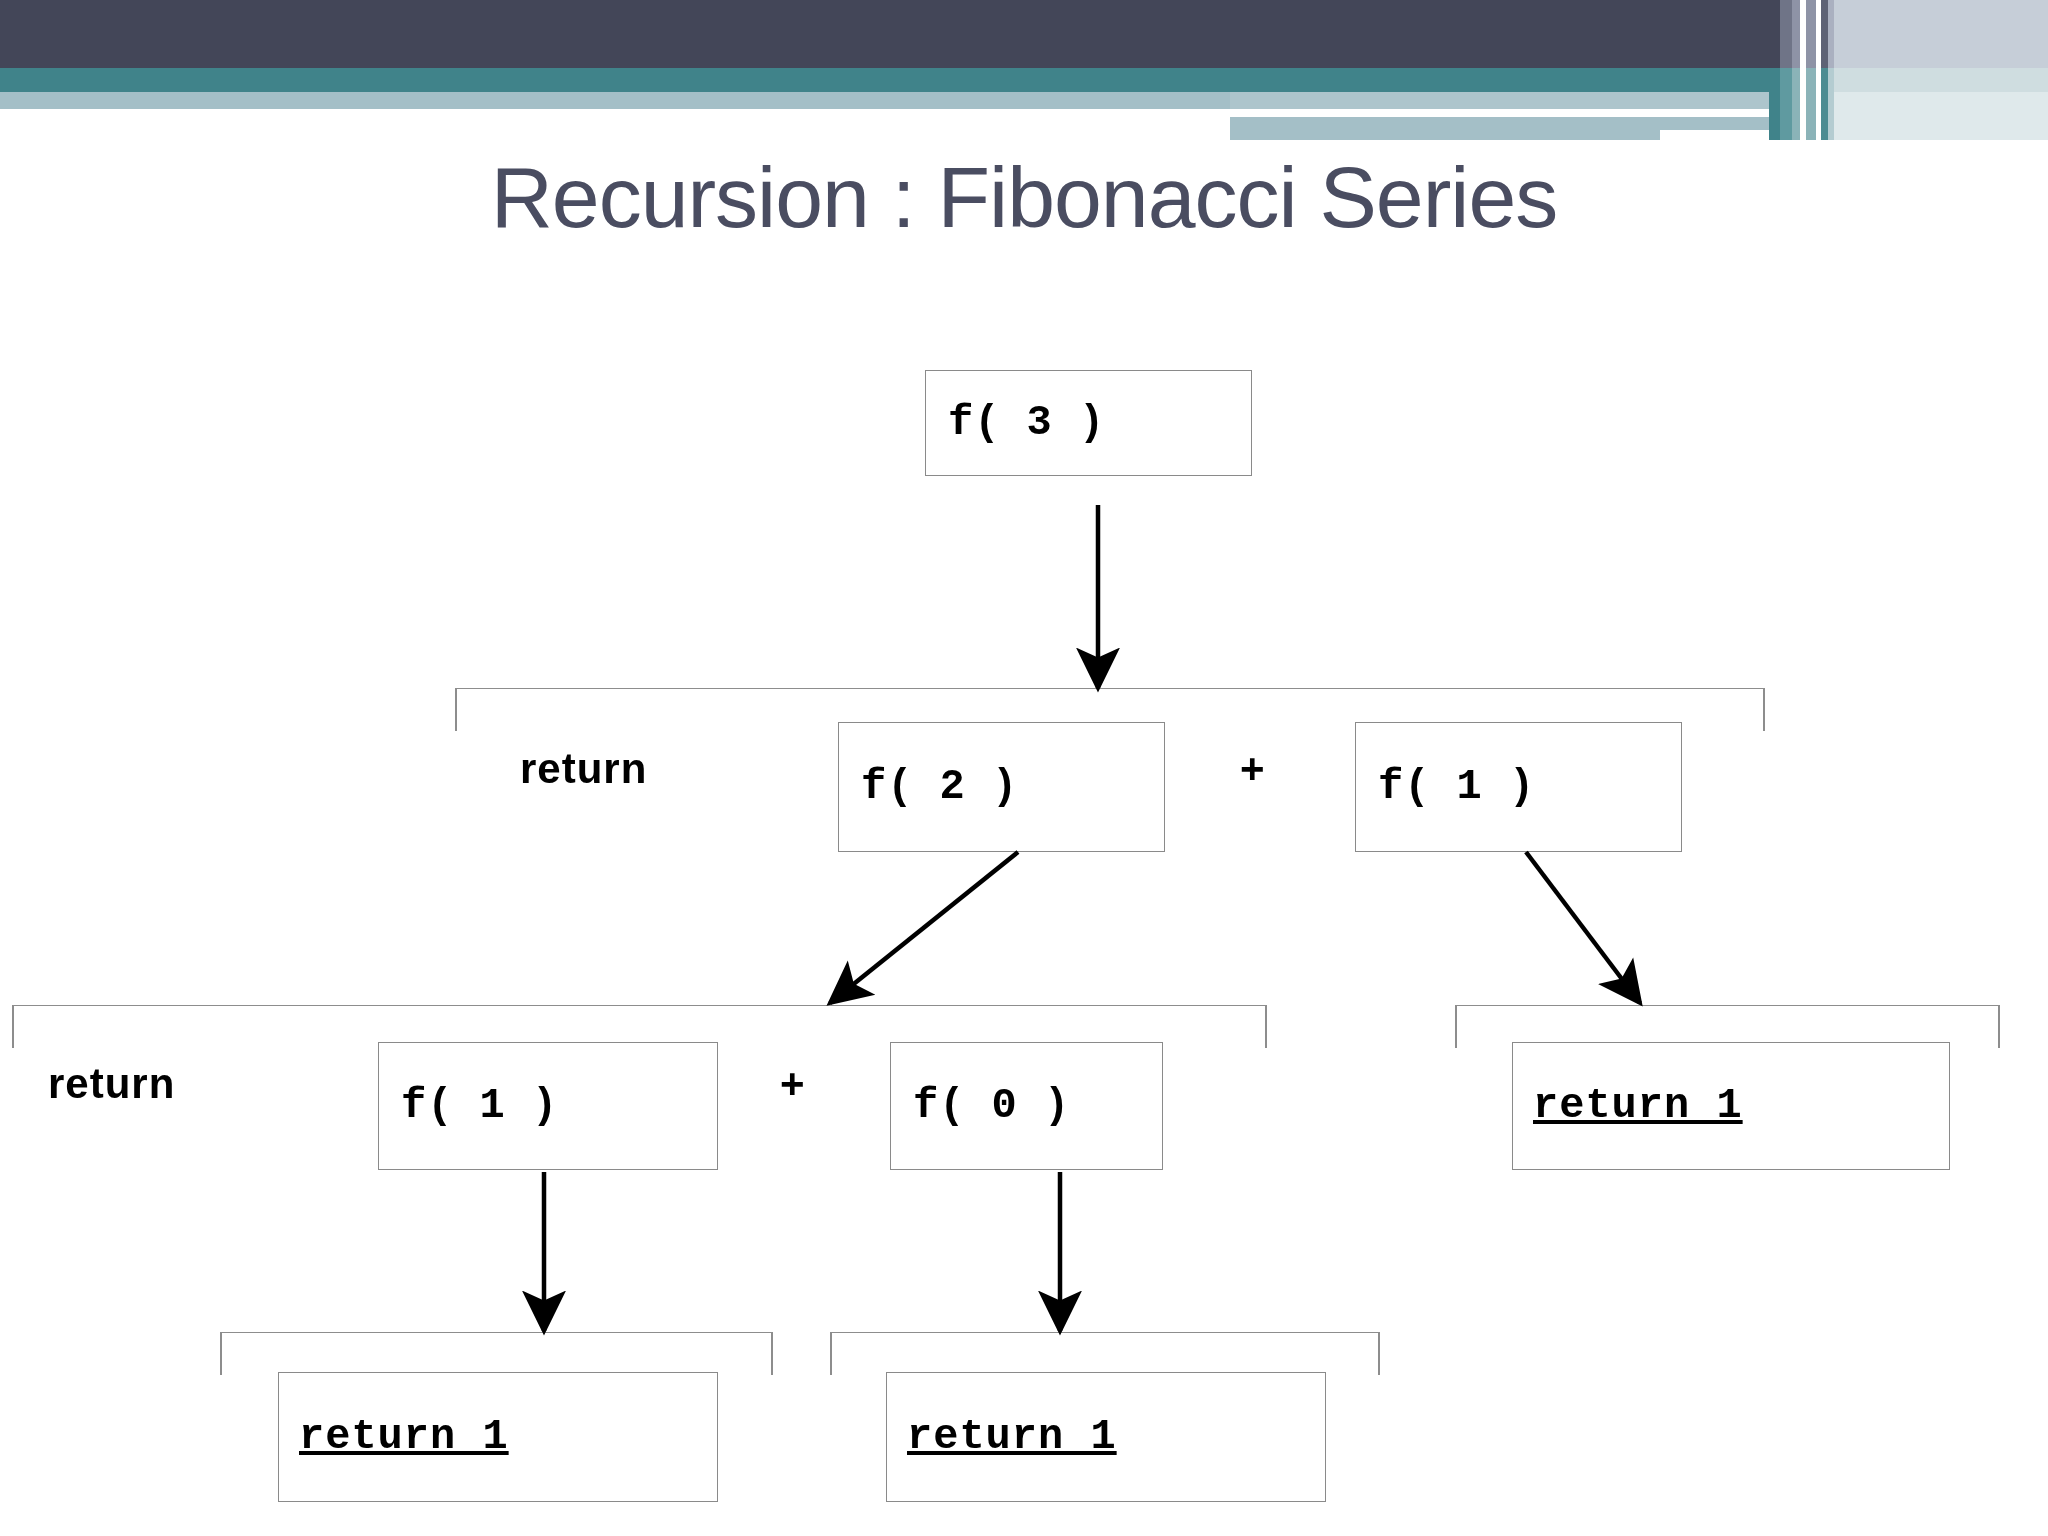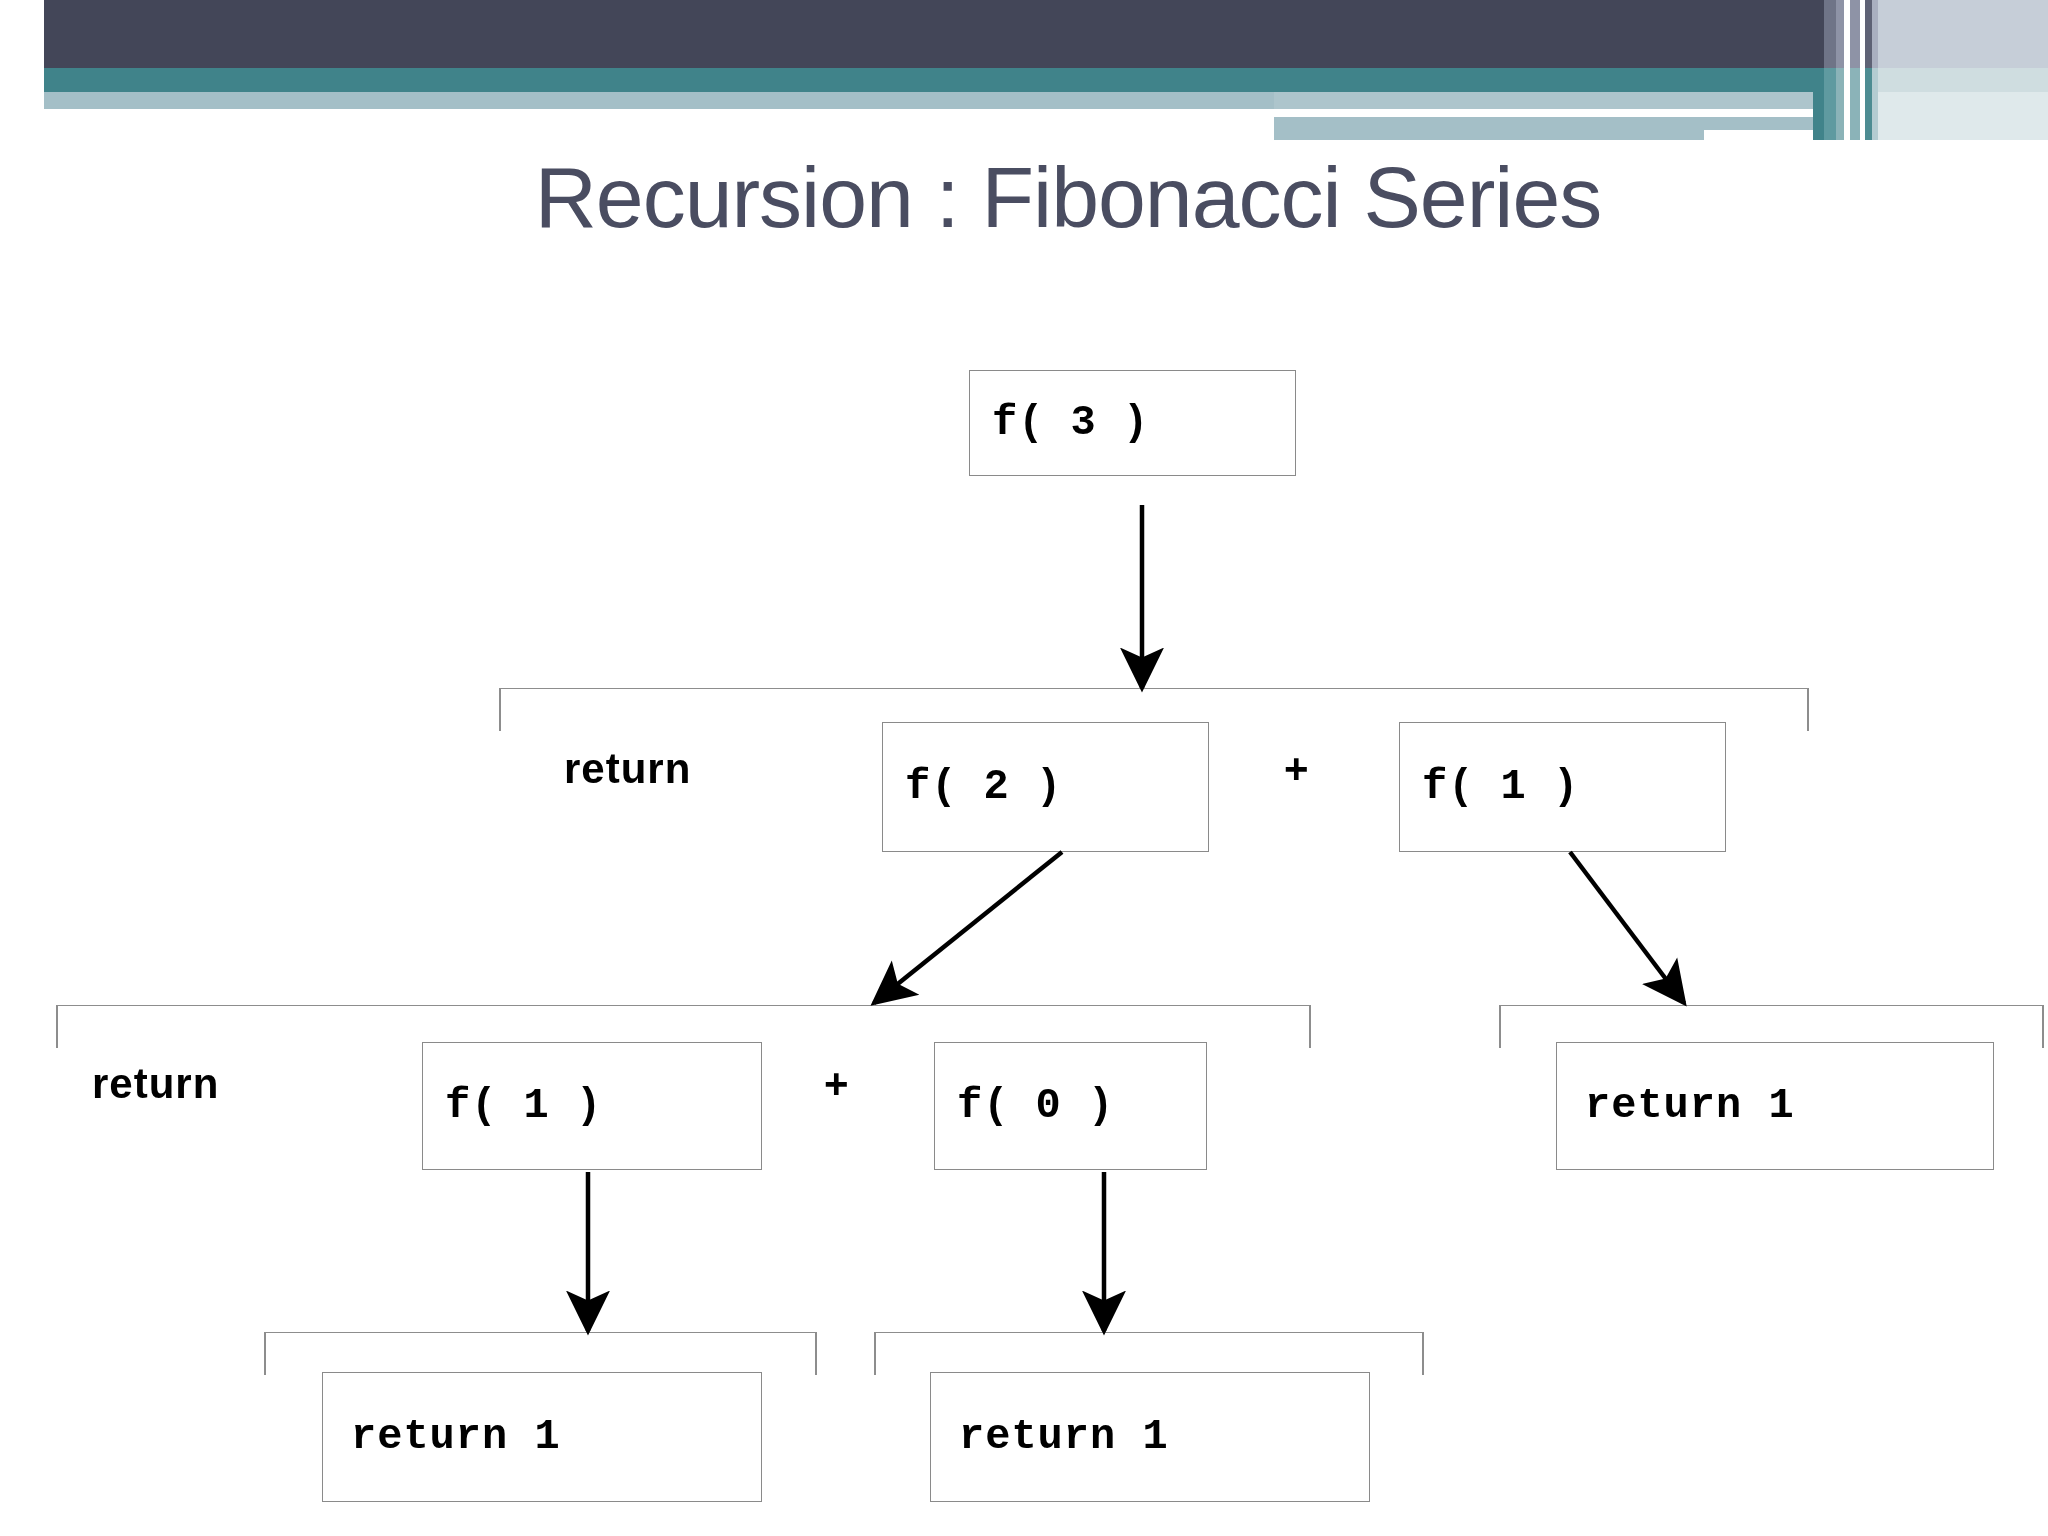--- a/index.html
+++ b/index.html
@@ -3,21 +3,21 @@
 <meta charset="utf-8">
 <style>
   html,body{margin:0;padding:0;}
   body{
     width:2048px;height:1536px;
     background:#ffffff;
     font-family:"Liberation Sans",sans-serif;
     overflow:hidden;
     position:relative;
   }
-  .slide{position:absolute;inset:0;background:#fff;margin-left:44px;}
+  .slide{position:absolute;inset:0;background:#fff;}
 
   
   .hdr{position:absolute;left:0;top:0;width:2048px;height:140px;overflow:hidden;}
   .hdr .band-dark{position:absolute;left:0;top:0;width:1769px;height:68px;background:#434658;}
   .hdr .band-teal{position:absolute;left:0;top:68px;width:1769px;height:24px;background:#40838a;}
   .hdr .band-lb1{position:absolute;left:0;top:92px;width:1230px;height:17px;background:#a4bfc7;}
   .hdr .band-lb2{position:absolute;left:1230px;top:92px;width:539px;height:17px;background:#a4bfc7;opacity:.9;}
   .hdr .band-lb3{position:absolute;left:1230px;top:109px;width:430px;height:8px;background:#ffffff;}
   .hdr .band-lb4{position:absolute;left:1230px;top:117px;width:539px;height:23px;background:#a4bfc7;}
   .hdr .band-lb5{position:absolute;left:1660px;top:130px;width:388px;height:10px;background:#ffffff;}
@@ -64,21 +64,21 @@
     border:1.6px solid #8a8a8a;
     box-sizing:border-box;
     display:flex;align-items:center;
     padding-left:22px;
     font-family:"Liberation Mono","DejaVu Sans Mono",monospace;
     font-weight:bold;
     font-size:42px;
     color:#000000;
     letter-spacing:1px;
   }
-  .node.pad-more{padding-left:28px;}
+  .node.pad-more{padding-left:20px;text-decoration:underline;}
   .plain{
     position:absolute;
     font-family:Liberation Sans, sans-serif;
     font-weight:bold;
     font-size:42px;
     color:#000000;
     letter-spacing:1px;
     white-space:nowrap;
   }
   .bracket{position:absolute;box-sizing:border-box;border-top:1.8px solid #8d8d8d;}

